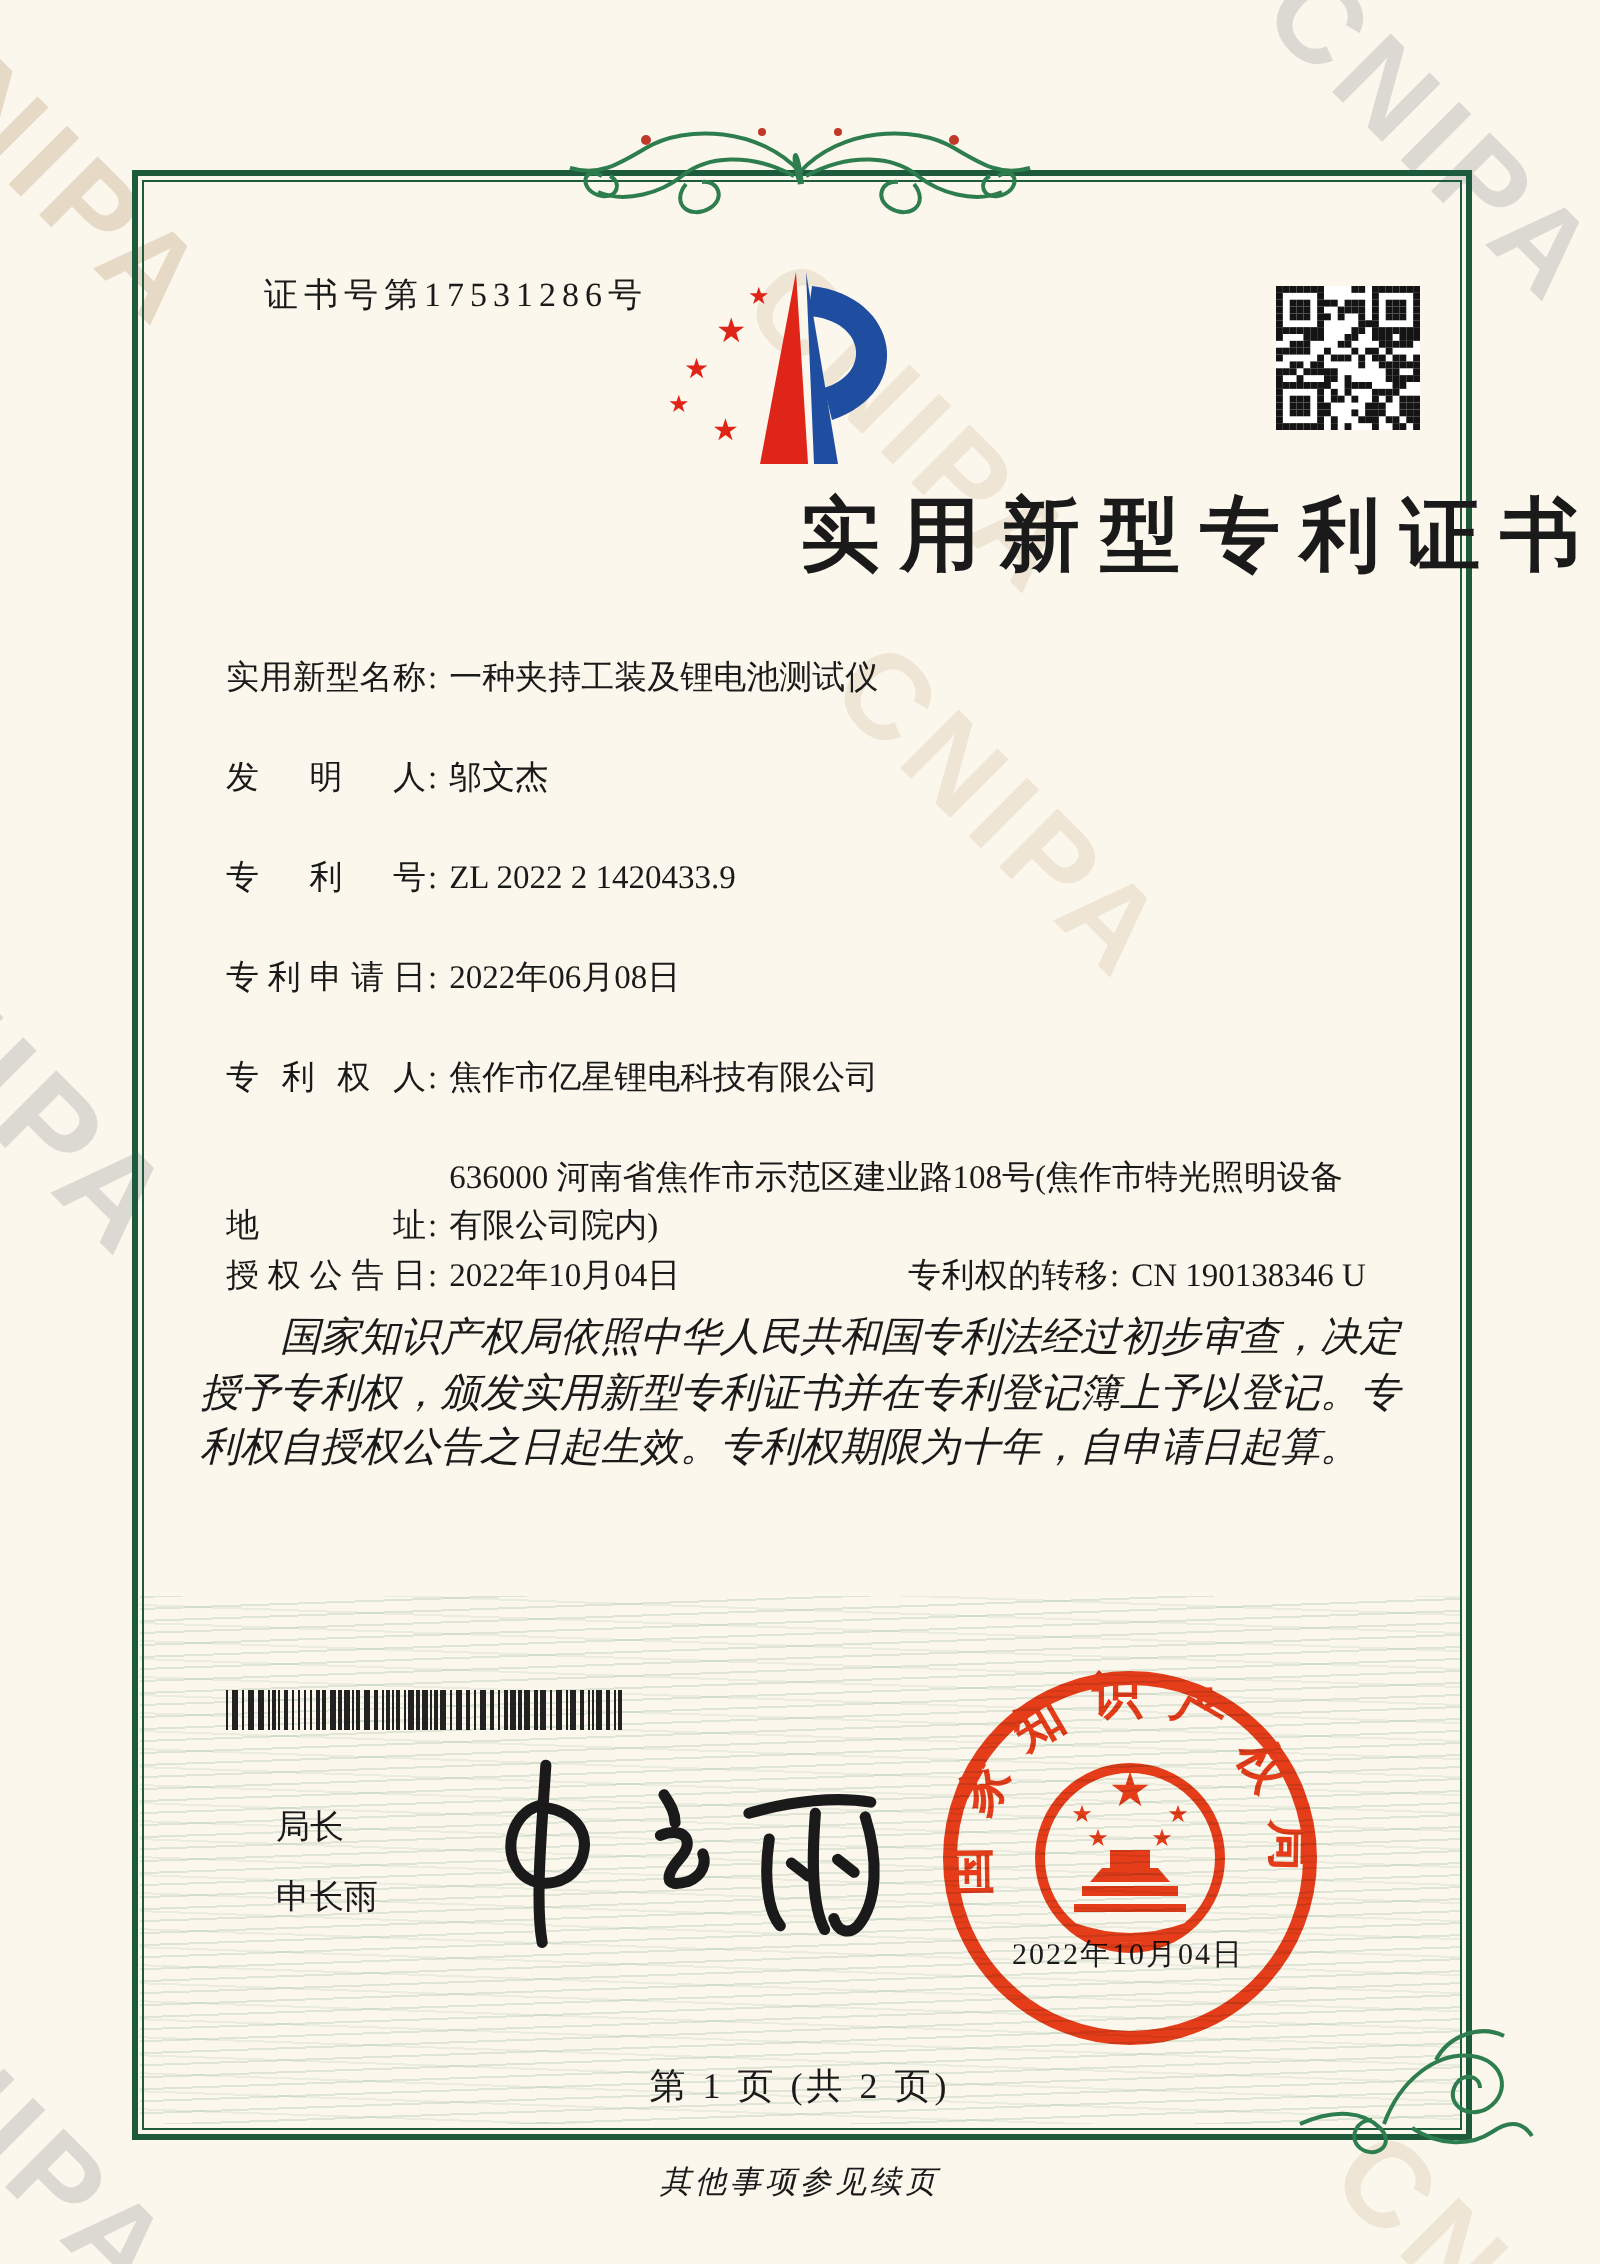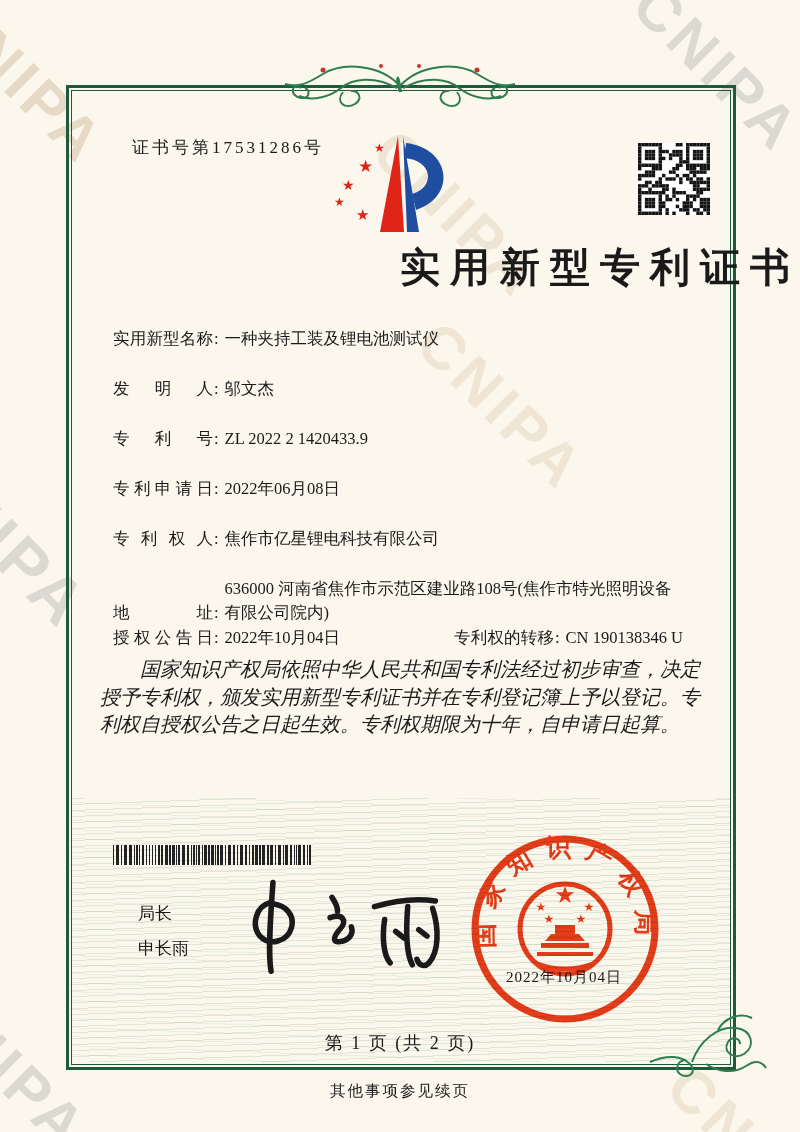--- a/index.html
+++ b/index.html
@@ -59,21 +59,21 @@
   
   .barcode{position:absolute;left:113px;top:845px;width:202px;height:20px;z-index:2;}
   .signoff{position:absolute;left:113px;top:896px;font-size:17px;line-height:35px;z-index:2;margin-left:25px;}
   .signature{position:absolute;left:212px;top:872px;width:240px;height:108px;z-index:2;}
   .seal{position:absolute;left:467px;top:831px;width:196px;height:196px;z-index:3;
     mix-blend-mode:multiply;opacity:.95;}
   .seal-date{position:absolute;left:506px;top:968px;font-size:15px;letter-spacing:1px;z-index:2;}
   .page-info{position:absolute;left:0;right:0;top:1031px;text-align:center;font-size:18px;
     letter-spacing:2px;z-index:2;}
   .footer-note{position:absolute;left:0;right:0;top:1081px;text-align:center;font-size:15.5px;
-    letter-spacing:2px;z-index:2;}
+    font-style:italic;letter-spacing:2px;z-index:2;}
   svg{display:block;}
   .green-stroke{stroke:#2e7d4f;fill:none;}
   .seal-ink{fill:var(--seal-red);}
   .seal-stroke{stroke:var(--seal-red);fill:none;}
 </style>
 </head>
 <body>
 
 <div class="wm beige" style="left:-28px;top:-18px">CNIPA</div>
 <div class="wm gray" style="left:668px;top:-30px">CNIPA</div>

